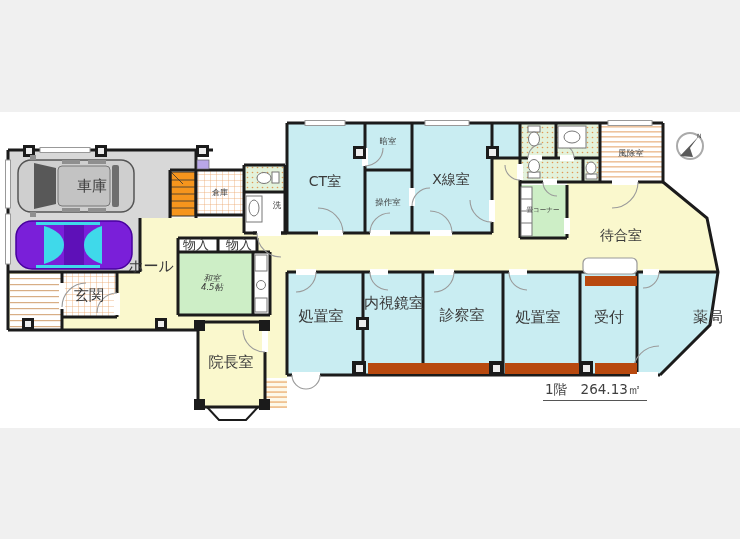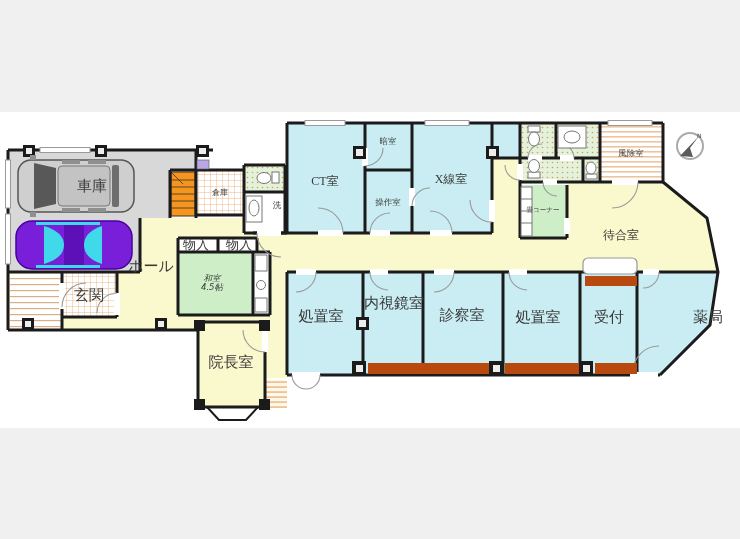--- a/index.html
+++ b/index.html
@@ -5,21 +5,21 @@
   html,body{margin:0;padding:0;background:#fff;}
   .stage{position:relative;width:740px;height:539px;background:#ffffff;overflow:hidden;
          font-family:"DejaVu Sans",sans-serif;}
   .bar{position:absolute;left:0;width:740px;background:#f0f0f0;}
   .bar.top{top:0;height:112px;}
   .bar.bottom{top:428px;height:111px;}
   .plan-svg{position:absolute;left:0;top:0;}
   .lbl{position:absolute;transform:translate(-50%,-50%);white-space:nowrap;
        color:#3a3a3a;line-height:1.1;text-align:center;letter-spacing:0px;}
   .lbl.s6{font-size:6.5px;} .lbl.s7{font-size:13px;} .lbl.s8{font-size:8px;}
-  .lbl.s85{font-size:8.5px;} .lbl.s9{font-size:15px;} .lbl.s95{font-size:12px;font-family:Liberation Serif, serif;}
+  .lbl.s85{font-size:8.5px;} .lbl.s9{font-size:15px;} .lbl.s95{font-size:14px;}
   .area-label{position:absolute;left:543px;top:381px;font-size:13.5px;color:#3f3f3f;
        border-bottom:1.5px solid #555;padding:0 6px 1px 2px;white-space:nowrap;}
   .north{position:absolute;left:697px;top:132px;font-size:6px;color:#444;}
   .two-line{display:block;font-style:italic;}
 </style>
 </head>
 <body>
 <div class="stage">
 
 <div class="bar top"></div>
@@ -298,15 +298,16 @@
 <span class="lbl s95" style="left:451px;top:180px">X線室</span>
 <span class="lbl s85" style="left:631px;top:154px">風除室</span>
 <span class="lbl s6" style="left:543px;top:211px">畳コーナー</span>
 <span class="lbl s95" style="left:621px;top:236px">待合室</span>
 <span class="lbl s9" style="left:321px;top:316px">処置室</span>
 <span class="lbl s9" style="left:394px;top:303px">内視鏡室</span>
 <span class="lbl s9" style="left:462px;top:315px">診察室</span>
 <span class="lbl s9" style="left:538px;top:317px">処置室</span>
 <span class="lbl s9" style="left:609px;top:317px">受付</span>
 <span class="lbl s9" style="left:708px;top:317px">薬局</span>
+<span class="area-label">1階　264.13㎡</span>
 <span class="north">N</span>
 
 </div>
 
 </body></html>

